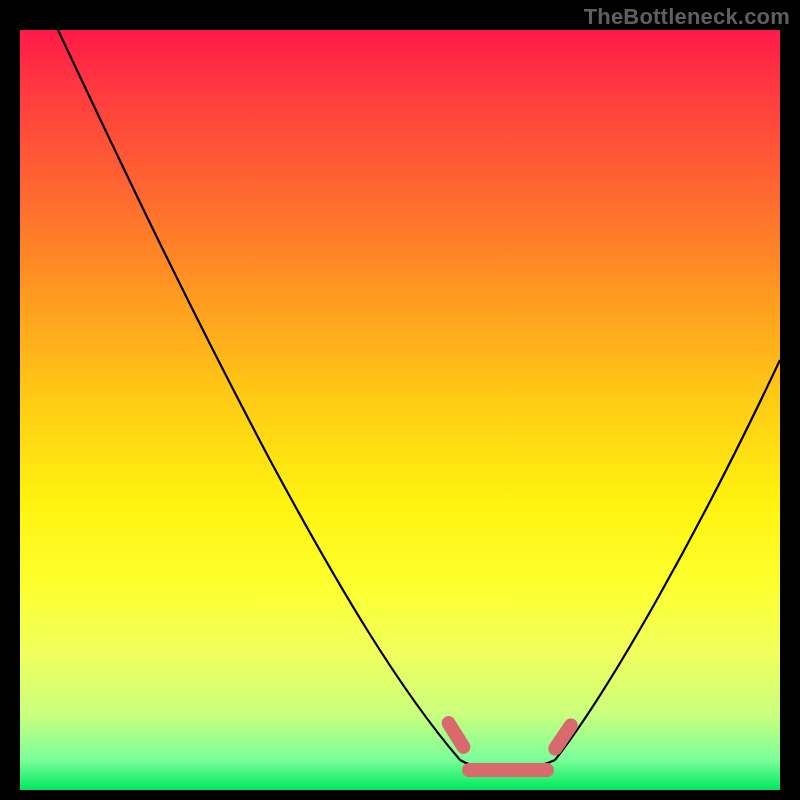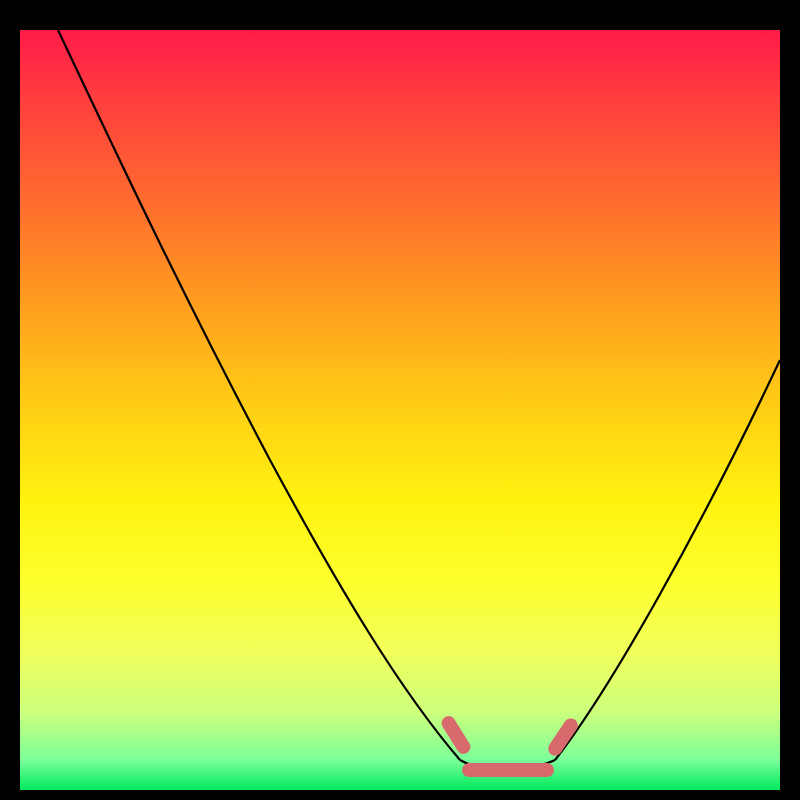--- a/index.html
+++ b/index.html
@@ -55,20 +55,21 @@
     position: absolute;
     height: 14px;
     background: #d86a6e;
     border-radius: 8px;
   }
 </style>
 </head>
 <body>
 
 <div class="frame">
+  <div class="watermark">TheBottleneck.com</div>
 
   <div class="plot">
     <svg class="curve" viewBox="0 0 760 760" preserveAspectRatio="none">
       <path d="M 38 0
                C 90 110, 160 260, 250 430
                C 320 560, 380 660, 440 730" fill="none" stroke="#000" stroke-width="2.2"></path>
       <path d="M 440 730
                C 460 742, 510 742, 535 730" fill="none" stroke="#000" stroke-width="2.2"></path>
       <path d="M 535 730
                C 590 660, 680 500, 760 330" fill="none" stroke="#000" stroke-width="2.2"></path>

